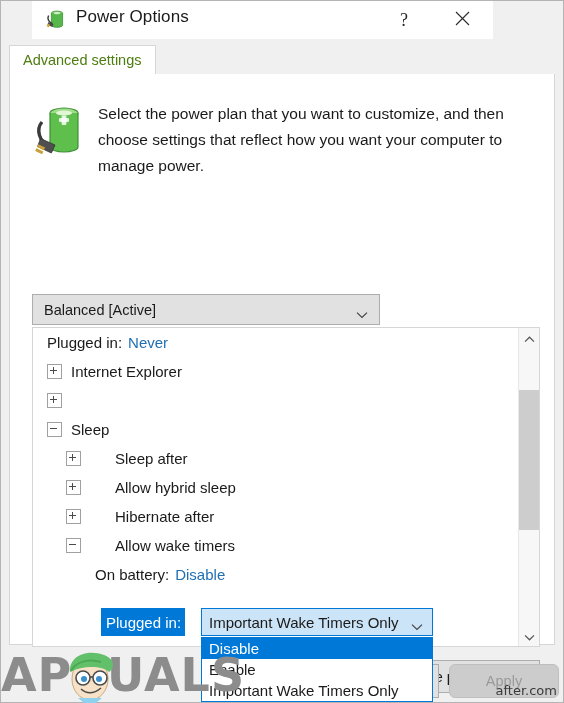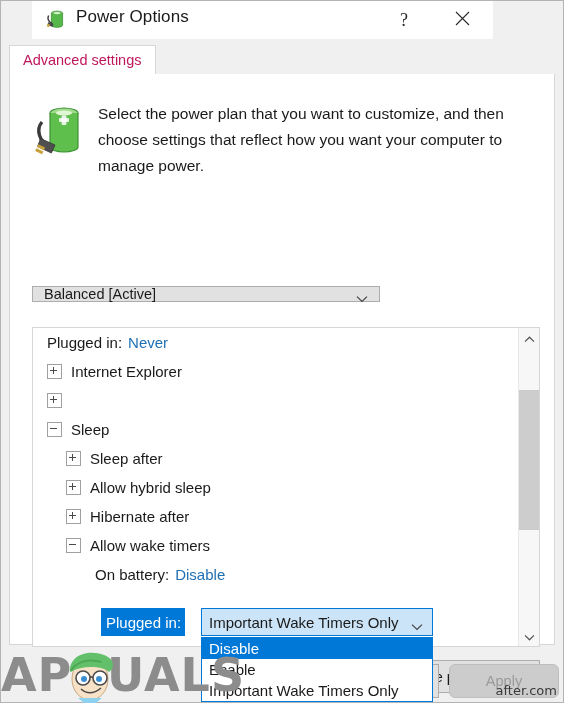--- a/index.html
+++ b/index.html
@@ -81,21 +81,21 @@
     left: 0; top: 0;
     height: 30px;
     padding: 0 13px;
     display: flex;
     align-items: center;
     background: #ffffff;
     border: 1px solid #d6d6d6;
     border-bottom: 1px solid #ffffff;
     box-sizing: border-box;
     font-size: 14.5px;
-    color: #be185d;
+    color: #4d7c0f;
   }
 
   
   #tabpage {
     position: absolute;
     left: 8px; top: 73px;
     width: 546px;
     height: 571px;
     background: #ffffff;
     border: 1px solid #d6d6d6;
@@ -114,23 +114,23 @@
     left: 88px; top: 27px;
     width: 420px;
     font-size: 15.5px;
     line-height: 26px;
     color: #1a1a1a;
   }
 
   
   #plan-combo {
     position: absolute;
-    left: 22px; top: 212px;
+    left: 22px; top: 220px;
     width: 348px;
-    height: 16px;
+    height: 31px;
     background: #e1e1e1;
     border: 1px solid #adadad;
     box-sizing: border-box;
     display: flex;
     align-items: center;
     cursor: default;
   }
   #plan-combo-text {
     padding-left: 11px;
     font-size: 14.5px;
@@ -188,21 +188,21 @@
     background: #4a4a4a;
   }
   .expander.plus::after {
     content: "";
     position: absolute;
     left: 5px; top: 2px;
     width: 1px; height: 7px;
     background: #4a4a4a;
   }
   .ind-0 { padding-left: 14px; }
-  .ind-1 { padding-left: 33px; }
+  .ind-1 { padding-left: 33px; gap: 25px; }
   .ind-2 { padding-left: 62px; }
   .label-name { color: #1a1a1a; }
   .label-value {
     color: #1f6fb4;
     margin-left: 6px;
   }
 
   
   #scrollbar {
     position: absolute;

